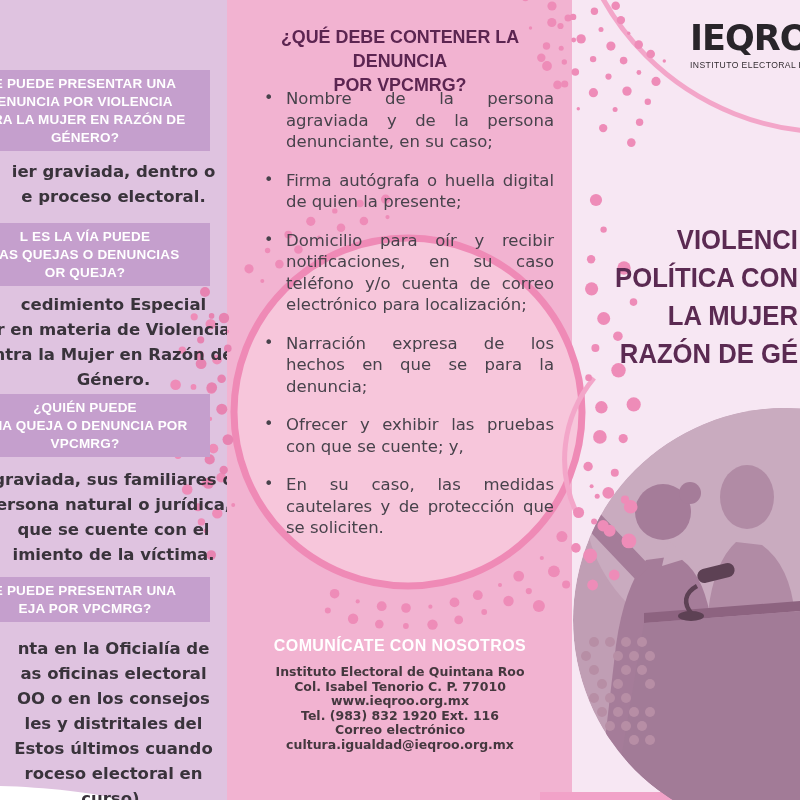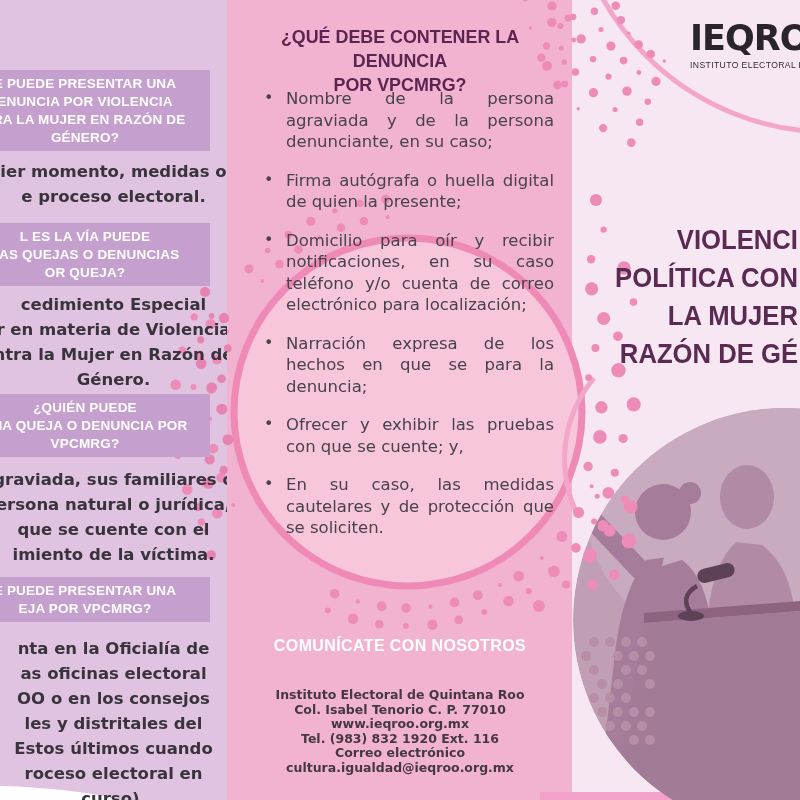--- a/index.html
+++ b/index.html
@@ -23,21 +23,21 @@
   .mid-title{position:absolute;left:228px;top:25px;width:344px;z-index:2;text-align:center;
              color:var(--title-purple,#5c2551);font-family:"Liberation Sans",sans-serif;
              font-weight:bold;font-size:19px;line-height:24px;transform:scaleX(.94);}
   #bullets{position:absolute;left:262px;top:88px;width:292px;z-index:2;
            color:#47424b;font-size:16.5px;line-height:21.5px;}
   .bullet{position:relative;margin:0 0 17px 0;padding-left:24px;text-align:justify;-moz-text-align-last:left;text-align-last:left;}
   .b-dot{position:absolute;left:2px;top:-1px;font-size:16px;}
   .contact-heading{position:absolute;left:228px;top:636px;width:344px;z-index:2;text-align:center;
            color:#fff;font-family:"Liberation Sans",sans-serif;font-weight:bold;
            font-size:16.5px;letter-spacing:.4px;transform:scaleX(.97);}
-  #contactLines{position:absolute;left:228px;top:688px;width:344px;z-index:2;text-align:center;
+  #contactLines{position:absolute;left:228px;top:665px;width:344px;z-index:2;text-align:center;
            color:#45383f;font-weight:bold;font-size:12.5px;line-height:14.6px;
            font-family:"DejaVu Sans",sans-serif;}
   
   .logo{position:absolute;left:690px;top:18px;width:200px;z-index:2;color:var(--logo-black,#29252a);}
   .logo-word{font-family:"DejaVu Sans",sans-serif;font-weight:bold;font-size:35px;
              letter-spacing:-1px;line-height:40px;white-space:nowrap;}
   .logo-sub{font-family:"Liberation Sans",sans-serif;font-size:8.6px;letter-spacing:.4px;
             margin-top:2px;white-space:nowrap;color:#332d31;}
   .poster-title{position:absolute;left:560px;top:220px;width:238px;z-index:2;text-align:right;
             color:var(--poster-title,#5b2a52);font-family:"Liberation Sans",sans-serif;
@@ -269,21 +269,21 @@
   </svg>
 
   <div id="leftContent">
       <div class="lp-sec lp-box" style="margin-top: 70px;">
         <div>E PUEDE PRESENTAR UNA</div>
         <div>ENUNCIA POR VIOLENCIA</div>
         <div>TRA LA MUJER EN RAZÓN DE</div>
         <div>GÉNERO?</div>
       </div>
       <div class="lp-sec lp-para" style="margin-top: 8px;">
-        <div>ier momento, medidas o</div>
+        <div>ier graviada, dentro o</div>
         <div>e proceso electoral.</div>
       </div>
       <div class="lp-sec lp-box" style="margin-top: 14px;">
         <div>L ES LA VÍA PUEDE</div>
         <div>LAS QUEJAS O DENUNCIAS</div>
         <div>OR QUEJA?</div>
       </div>
       <div class="lp-sec lp-para" style="margin-top: 6px;">
         <div>cedimiento Especial</div>
         <div>r en materia de Violencia</div>

